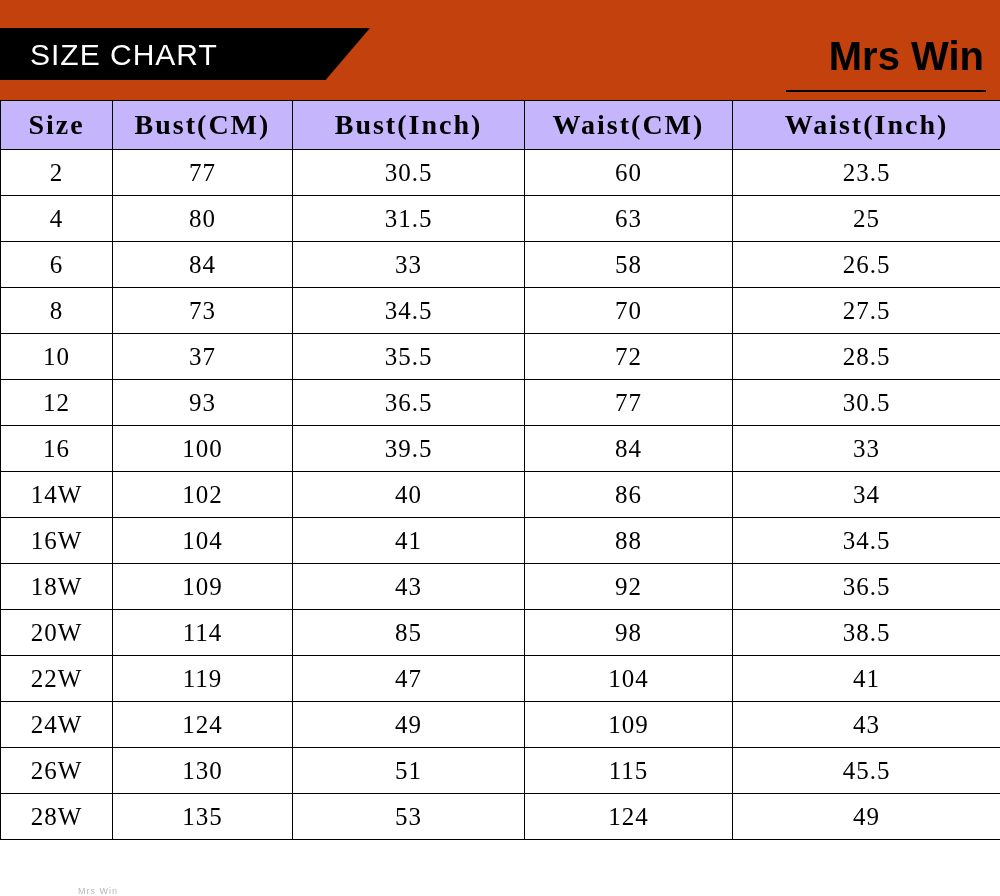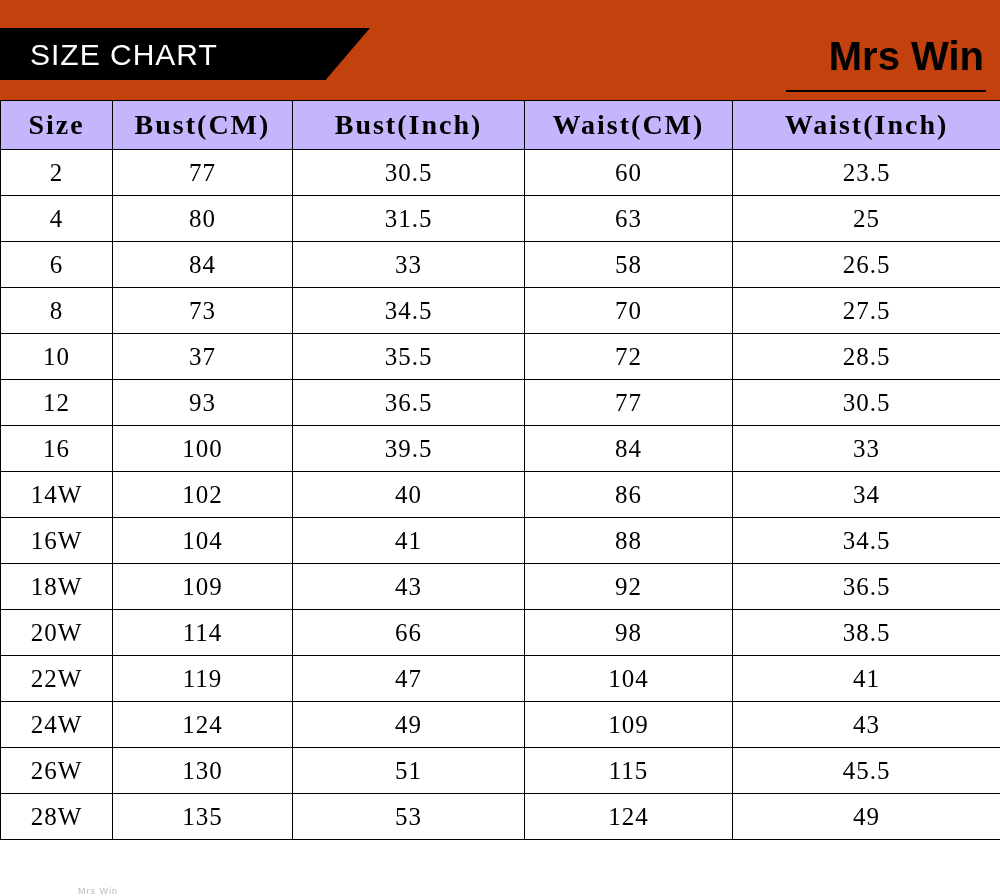--- a/index.html
+++ b/index.html
@@ -205,21 +205,21 @@
       <tr>
         <td>18W</td>
         <td>109</td>
         <td>43</td>
         <td>92</td>
         <td>36.5</td>
       </tr>
       <tr>
         <td>20W</td>
         <td>114</td>
-        <td>66</td>
+        <td>85</td>
         <td>98</td>
         <td>38.5</td>
       </tr>
       <tr>
         <td>22W</td>
         <td>119</td>
         <td>47</td>
         <td>104</td>
         <td>41</td>
       </tr>

